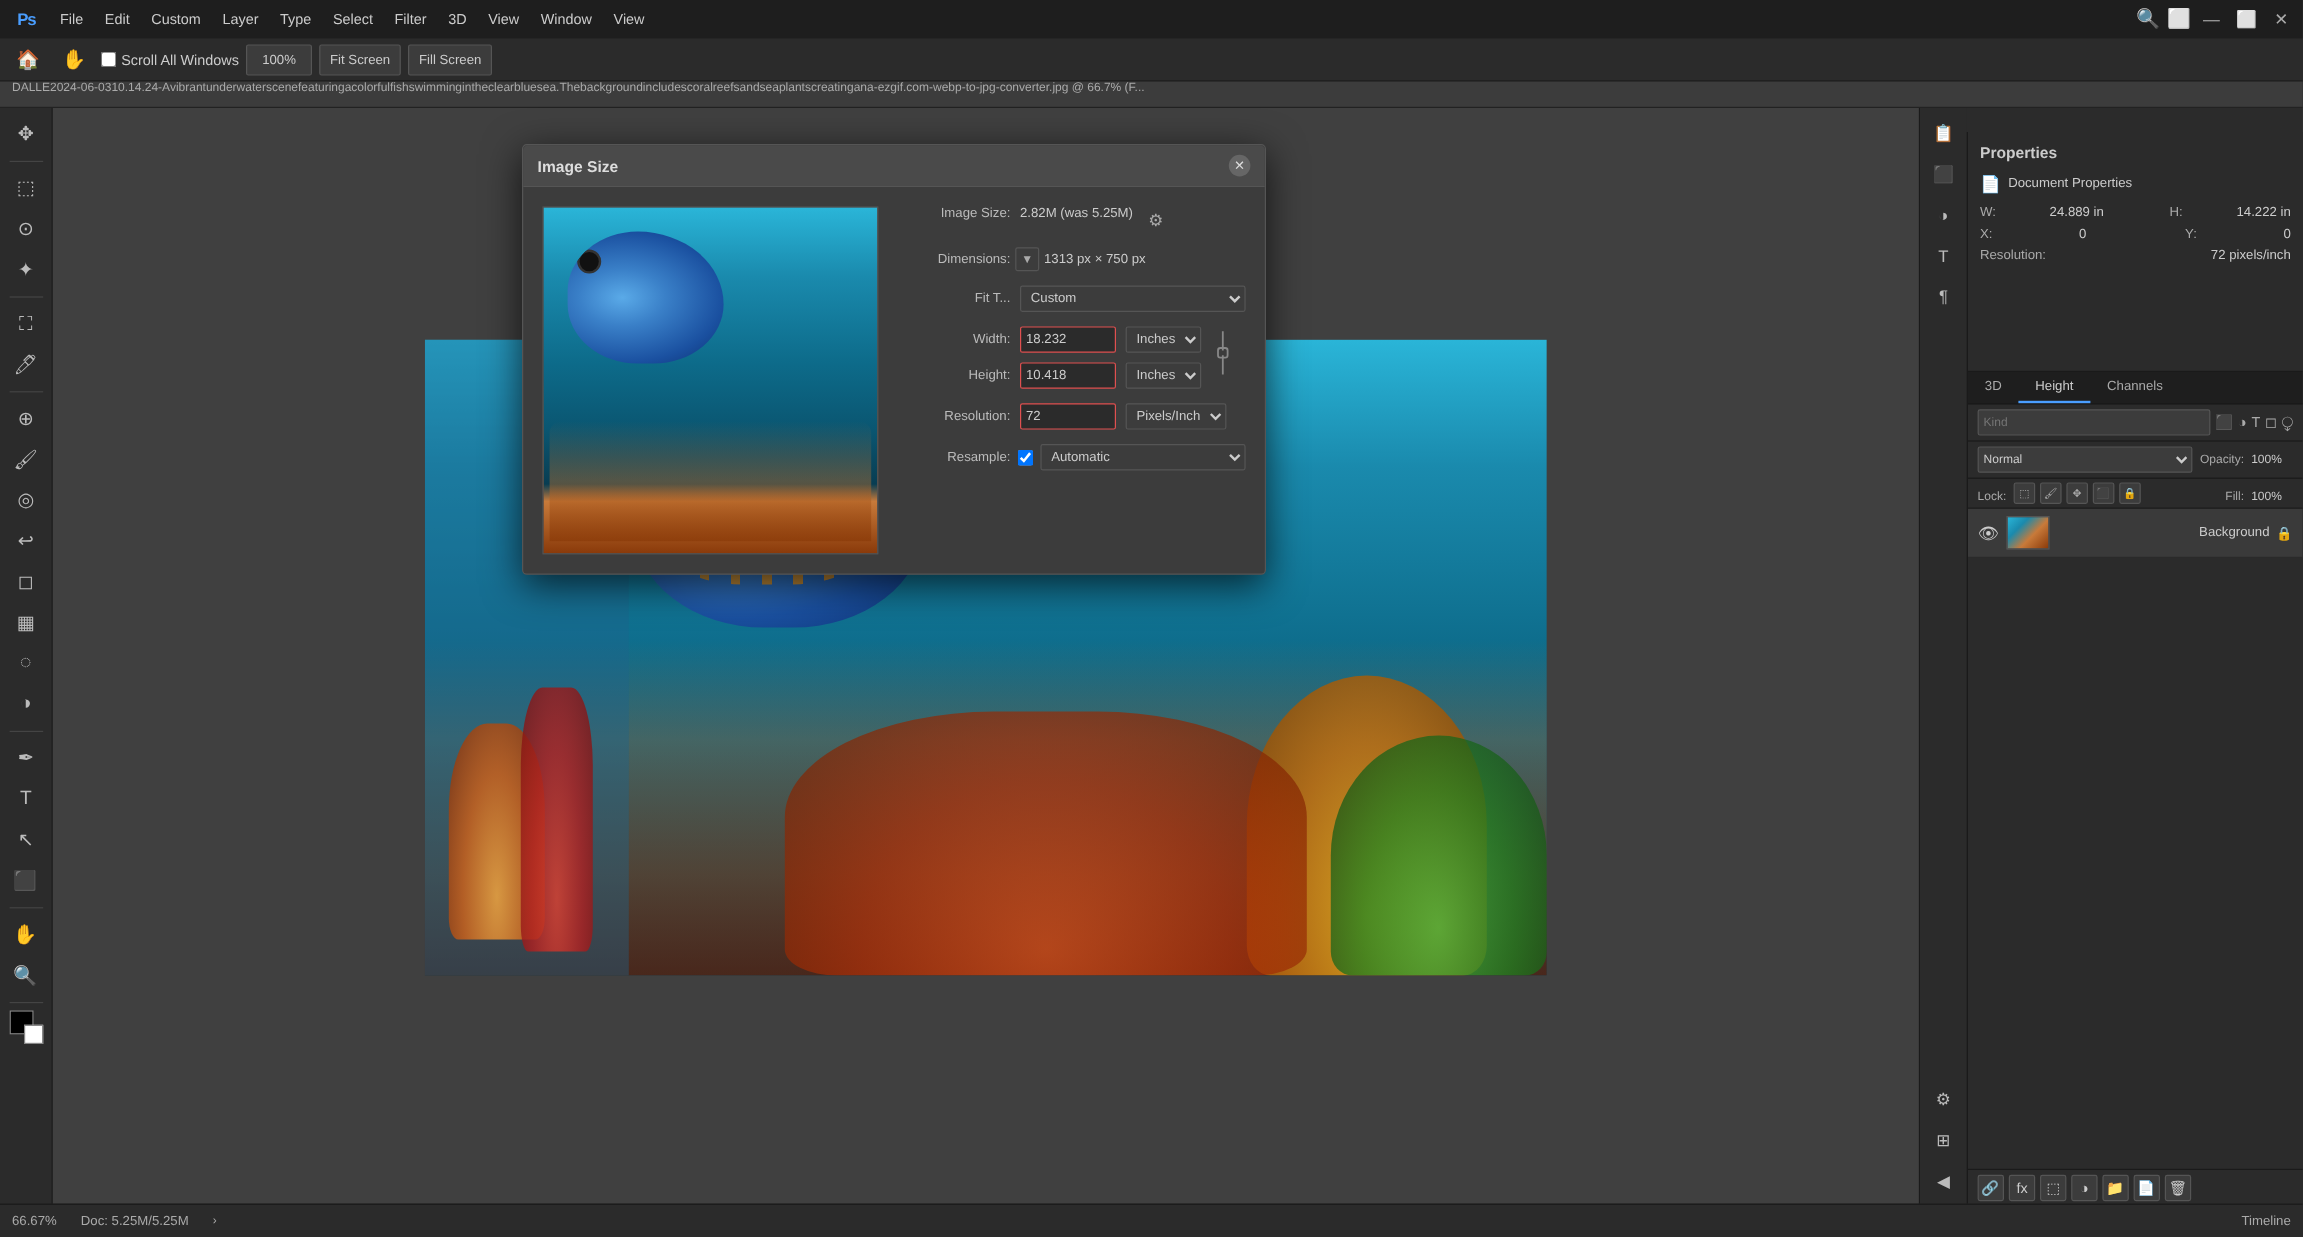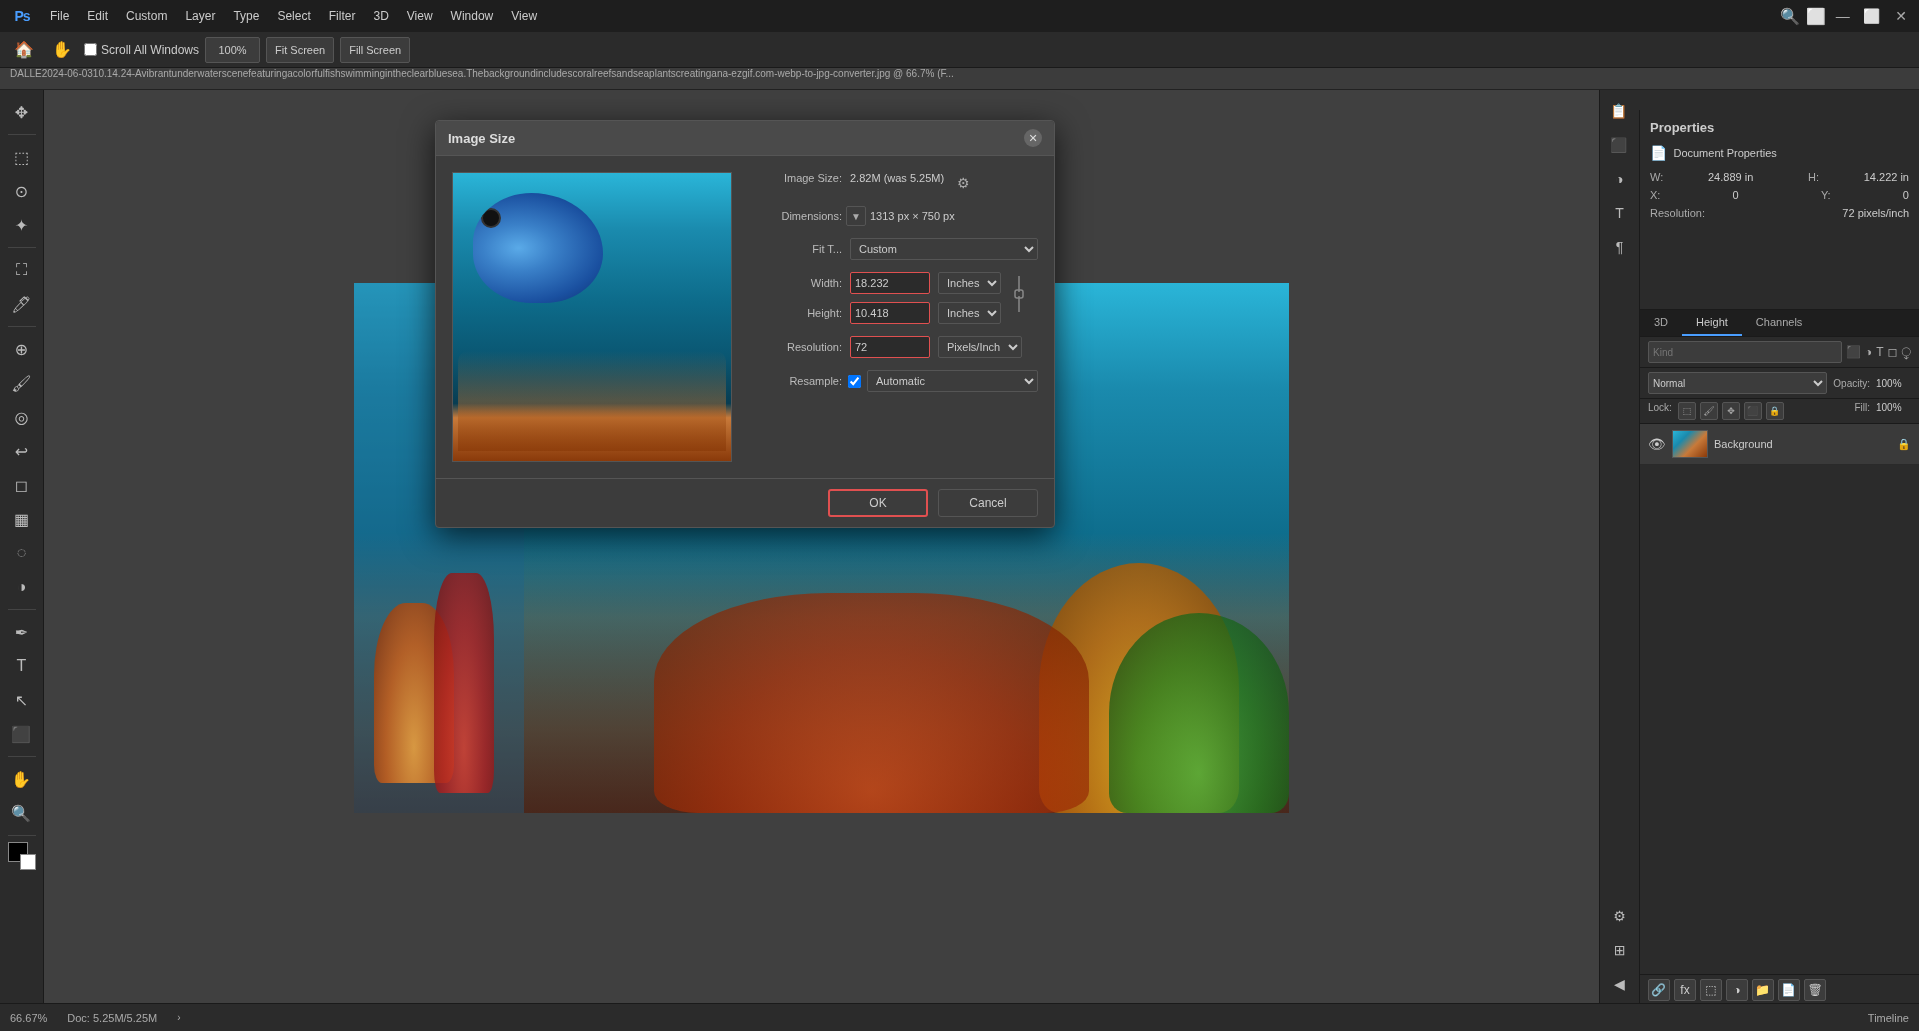--- a/index.html
+++ b/index.html
@@ -229,21 +229,21 @@
       border: 1px solid #555;
       border-radius: 2px;
       color: #ccc;
       font-size: 10px;
     }
     .opacity-label { font-size: 10px; color: #aaa; }
     .opacity-val { font-size: 10px; color: #ccc; width: 35px; }
 
     .lock-row {
       display: flex;
-      align-items: flex-start;
+      align-items: flex-end;
       padding: 3px 8px;
       gap: 6px;
       border-bottom: 1px solid #1a1a1a;
       font-size: 10px;
       color: #aaa;
     }
     .lock-icons { display: flex; gap: 4px; }
     .lock-icon-btn {
       width: 18px;
       height: 18px;
@@ -279,20 +279,21 @@
       width: 36px;
       height: 28px;
       background: linear-gradient(135deg, #2ab5d8, #c87a3a);
       border: 1px solid #555;
       flex-shrink: 0;
     }
     .layer-name {
       flex: 1;
       font-size: 11px;
       color: #ccc;
+      text-align: right;
     }
     .layer-lock {
       font-size: 11px;
       color: #888;
     }
 
     .layers-footer {
       display: flex;
       align-items: center;
       padding: 4px 8px;
@@ -844,18 +845,14 @@
         <div class="form-row resample-row">
           <span class="form-label">Resample:</span>
           <input type="checkbox" class="resample-cb" checked="" style="">
           <select class="form-select-wide">
             <option>Automatic</option>
           </select>
         </div>
       </div>
     </div>
 
-    <div class="dialog-footer">
-      <button class="btn-ok">OK</button>
-      <button class="btn-cancel">Cancel</button>
-    </div>
   </div>
 </div>
 
 </body></html>

